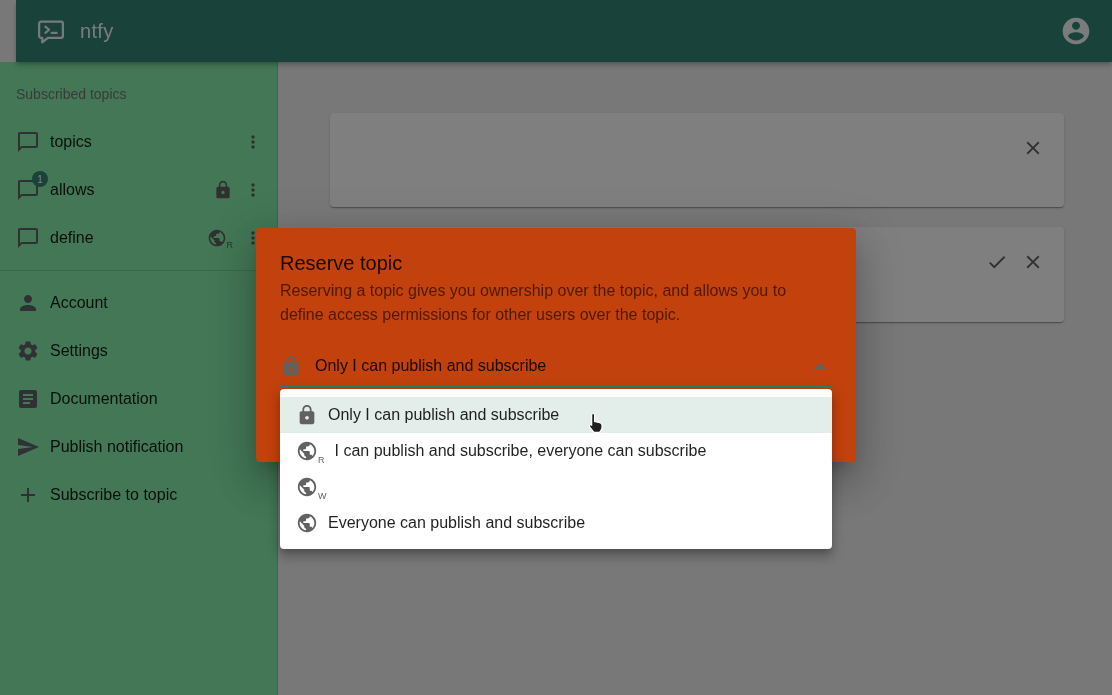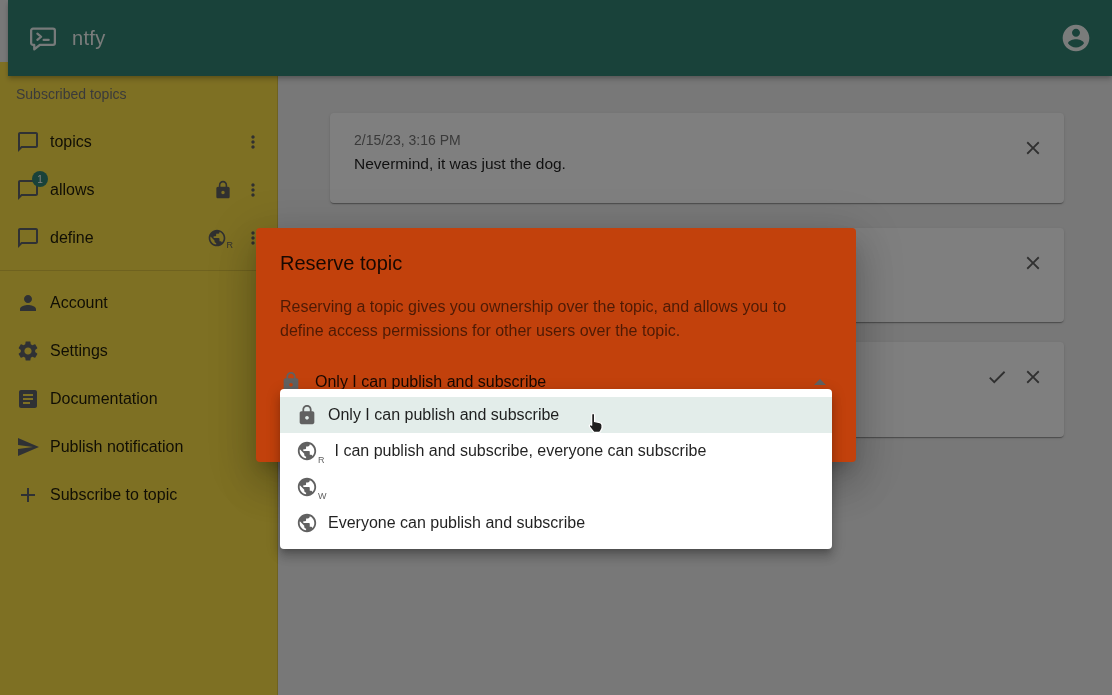--- a/index.html
+++ b/index.html
@@ -7,39 +7,39 @@
   body {
     font-family: "Liberation Sans", sans-serif;
     background: #f0f0f0;
     position: relative;
     color: rgba(0,0,0,0.87);
   }
   svg { display: block; }
 
   
   .topbar {
-    position: absolute; top: 0; left: 8px; right: 0; height: 76px;
+    position: absolute; top: 0; left: 16px; right: 0; height: 62px;
     background: #338574;
     display: flex; align-items: center;
     padding: 0 20px;
     box-shadow: 0 2px 4px -1px rgba(0,0,0,.2), 0 4px 5px 0 rgba(0,0,0,.14);
     z-index: 5;
   }
   .topbar .logo { width: 30px; height: 30px; color: #ffffff; opacity: .92; }
   .topbar .app-title {
     color: #ffffff; font-size: 20px; font-weight: 500; margin-left: 14px;
     letter-spacing: .3px; opacity: .95;
   }
   .topbar .spacer { flex: 1; }
   .avatar-btn { width: 32px; height: 32px; color: #ffffff; opacity: .95; cursor: pointer; }
 
   
   .sidebar {
     position: absolute; top: 62px; left: 0; bottom: 0; width: 278px;
-    background: #fde047; border-right: 1px solid rgba(0,0,0,0.12);
+    background: #86efac; border-right: 1px solid rgba(0,0,0,0.12);
     padding-top: 8px;
   }
   .subheader {
     height: 48px; line-height: 48px; padding-left: 16px;
     font-size: 14px; color: #757575;
   }
   .side-item {
     height: 48px; display: flex; align-items: center;
     padding: 0 14px 0 16px; cursor: pointer;
   }
@@ -80,21 +80,21 @@
   .icon-btn svg { width: 22px; height: 22px; }
 
   
   .backdrop { position: absolute; inset: 0; background: rgba(0,0,0,0.5); z-index: 20; }
   .dialog {
     position: absolute; left: 256px; top: 228px; width: 600px; height: 234px;
     background: #c2410c; border-radius: 4px; z-index: 30; padding: 24px;
     box-shadow: 0 11px 15px -7px rgba(0,0,0,.2), 0 24px 38px 3px rgba(0,0,0,.14), 0 9px 46px 8px rgba(0,0,0,.12);
   }
   .dialog-title { font-size: 20px; font-weight: 500; color: rgba(0,0,0,0.87); }
-  .dialog-desc { margin-top: 20px; font-size: 16px; line-height: 1.5; color: rgba(0,0,0,0.6); max-width: 530px; }
+  .dialog-desc { margin-top: 4px; font-size: 16px; line-height: 1.5; color: rgba(0,0,0,0.6); max-width: 530px; }
   .select-field {
     margin-top: 21px; height: 40px; display: flex; align-items: center;
     border-bottom: 2px solid #2c7d6e; cursor: pointer; padding-bottom: 2px;
   }
   .select-field .sel-icon { width: 22px; height: 22px; color: #616161; }
   .select-field .sel-icon svg { width: 22px; height: 22px; }
   .select-field .sel-value { margin-left: 13px; font-size: 16px; color: rgba(0,0,0,0.87); }
   .caret-up {
     margin-left: auto; margin-right: 6px;
     width: 0; height: 0;
@@ -290,31 +290,20 @@
     <span class="item-icon">
       <svg viewBox="0 0 24 24" fill="currentColor">
           <use href="#i-plus"></use>
         </svg>
     </span>
     <span class="item-label">Subscribe to topic</span>
   </div>
 </nav>
 
 <main class="main">
-  <div class="card c1">
-    <div class="date">2/15/23, 3:16 PM</div>
-    <div class="message">Nevermind, it was just the dog.</div>
-    <div class="actions">
-      <button class="icon-btn">
-        <svg viewBox="0 0 24 24" fill="currentColor">
-            <use href="#i-close"></use>
-          </svg>
-      </button>
-    </div>
-  </div>
 
   <div class="card c2">
     <div class="actions">
       <button class="icon-btn">
         <svg viewBox="0 0 24 24" fill="currentColor">
             <use href="#i-close"></use>
           </svg>
       </button>
     </div>
   </div>

